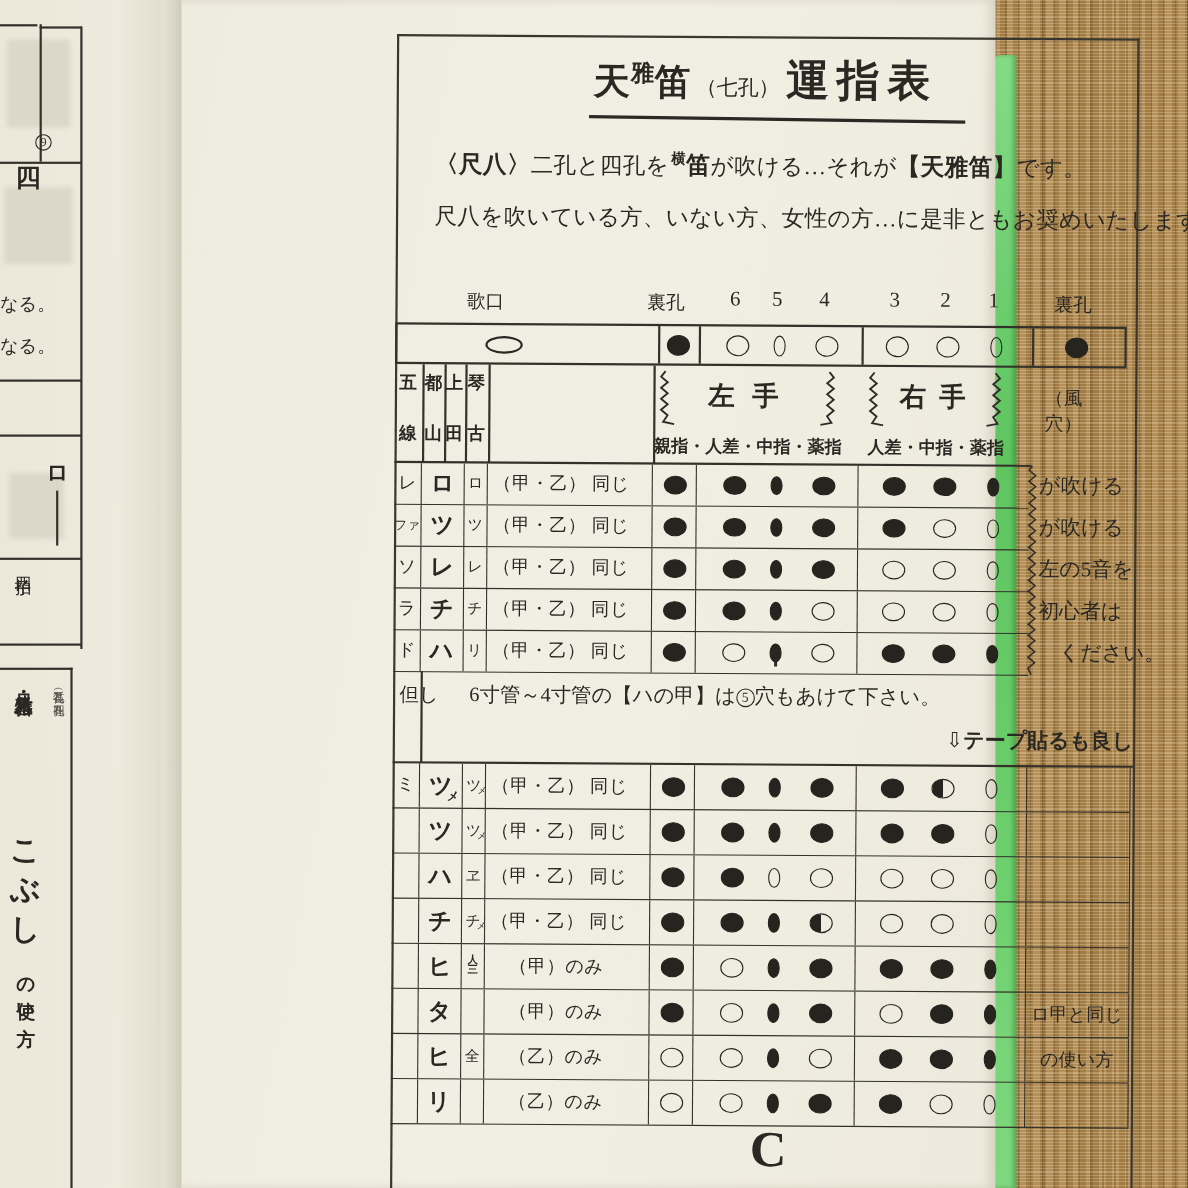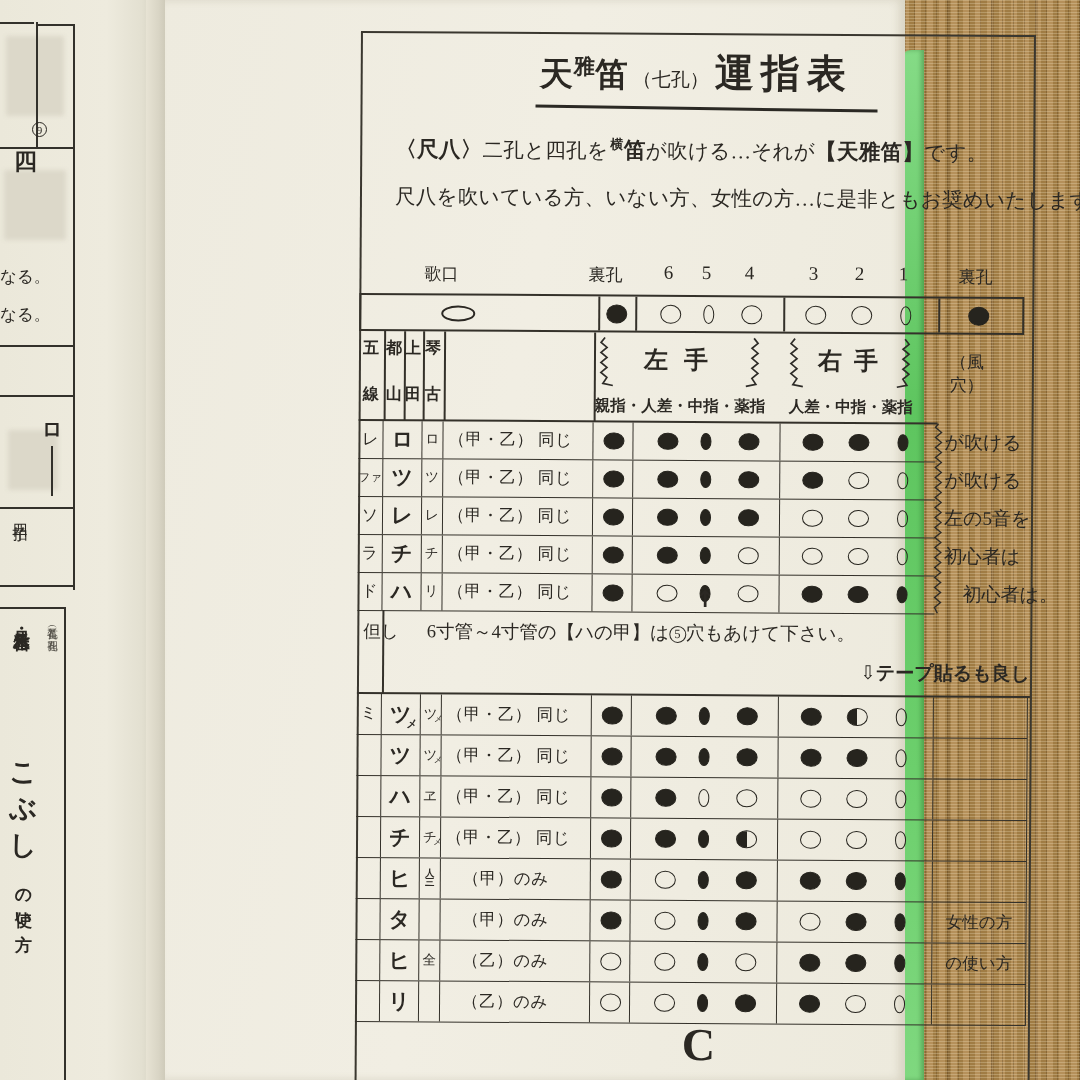--- a/index.html
+++ b/index.html
@@ -333,21 +333,21 @@
         </div>
 
       <svg class="zigzag" style="left:768px;top:422px;" width="10" height="190">
         <polyline points="5,0 2,4 8,9 2,14 8,19 2,24 8,29 2,34 8,39 2,44 8,49 2,54 8,59 2,64 8,69 2,74 8,79 2,84 8,89 2,94 8,99 2,104 8,109 2,114 8,119 2,124 8,129 2,134 8,139 2,144 8,149 2,154 8,159 2,164 8,169 2,174 8,179 2,184 5,190" fill="none" stroke="#2e2c28" stroke-width="1.4"></polyline>
       </svg>
       <div class="side-notes" id="side-notes">
           <div class="side-note-line">が吹ける</div>
           <div class="side-note-line">が吹ける</div>
           <div class="side-note-line">左の5音を</div>
           <div class="side-note-line">初心者は</div>
-          <div class="side-note-line">　初心者は。</div>
+          <div class="side-note-line">　ください。</div>
         </div>
 
       <span class="up-arrow">↑</span>
       <div class="vline" style="left:218px;top:612px;height:83px;"></div>
 
       <div class="note-row" style="left:199px;top:620px;font-size:17.5px;">
         <span>但し</span><span style="display:inline-block;width:28px;"></span><span style="font-size:18.5px;">6寸管～4寸管の【ハの甲】は</span><span class="circ" style="width:17px;height:17px;line-height:15px;font-size:12.5px;">5</span><span style="font-size:18.5px;">穴もあけて下さい。</span>
       </div>
       <div class="tape-note">⇩テープ貼るも良し</div>
 
@@ -489,21 +489,21 @@
             <div class="fcell" style="left: 275px; width: 147px;">
               <span class="hole" style="width: 21px; height: 17.5px; left: 23.5px; top: 11.75px;"></span>
               <span class="hole h-f" style="width: 11px; height: 17.5px; left: 66.5px; top: 11.75px;"></span>
               <span class="hole h-f" style="width: 21px; height: 17.5px; left: 104.5px; top: 11.75px;"></span>
             </div>
             <div class="fcell" style="left: 422px; width: 155px;">
               <span class="hole" style="width: 21px; height: 17.5px; left: 21.5px; top: 11.75px;"></span>
               <span class="hole h-f" style="width: 21px; height: 17.5px; left: 67.5px; top: 11.75px;"></span>
               <span class="hole h-f" style="width: 11px; height: 17.5px; left: 116.5px; top: 11.75px;"></span>
             </div>
-            <div class="fcell c-note" style="left: 577px; width: 94px;">女性の方</div>
+            <div class="fcell c-note" style="left: 577px; width: 94px;">ロ甲と同じ</div>
           </div>
           <div class="frow" style="height: 41px; width: 671px;">
             <div class="fcell c-staff" style="left: 0px; width: 25px;"></div>
             <div class="fcell c-tozan" style="left: 25px; width: 39px;">
               <span class="kana-wrap"><span>ヒ</span></span>
             </div>
             <div class="fcell c-kinko" style="left: 64px; width: 21px;">
               <span class="kana-wrap"><span>全</span></span>
             </div>
             <div class="fcell c-mode" style="left: 85px; width: 150px;">　（乙）のみ</div>

